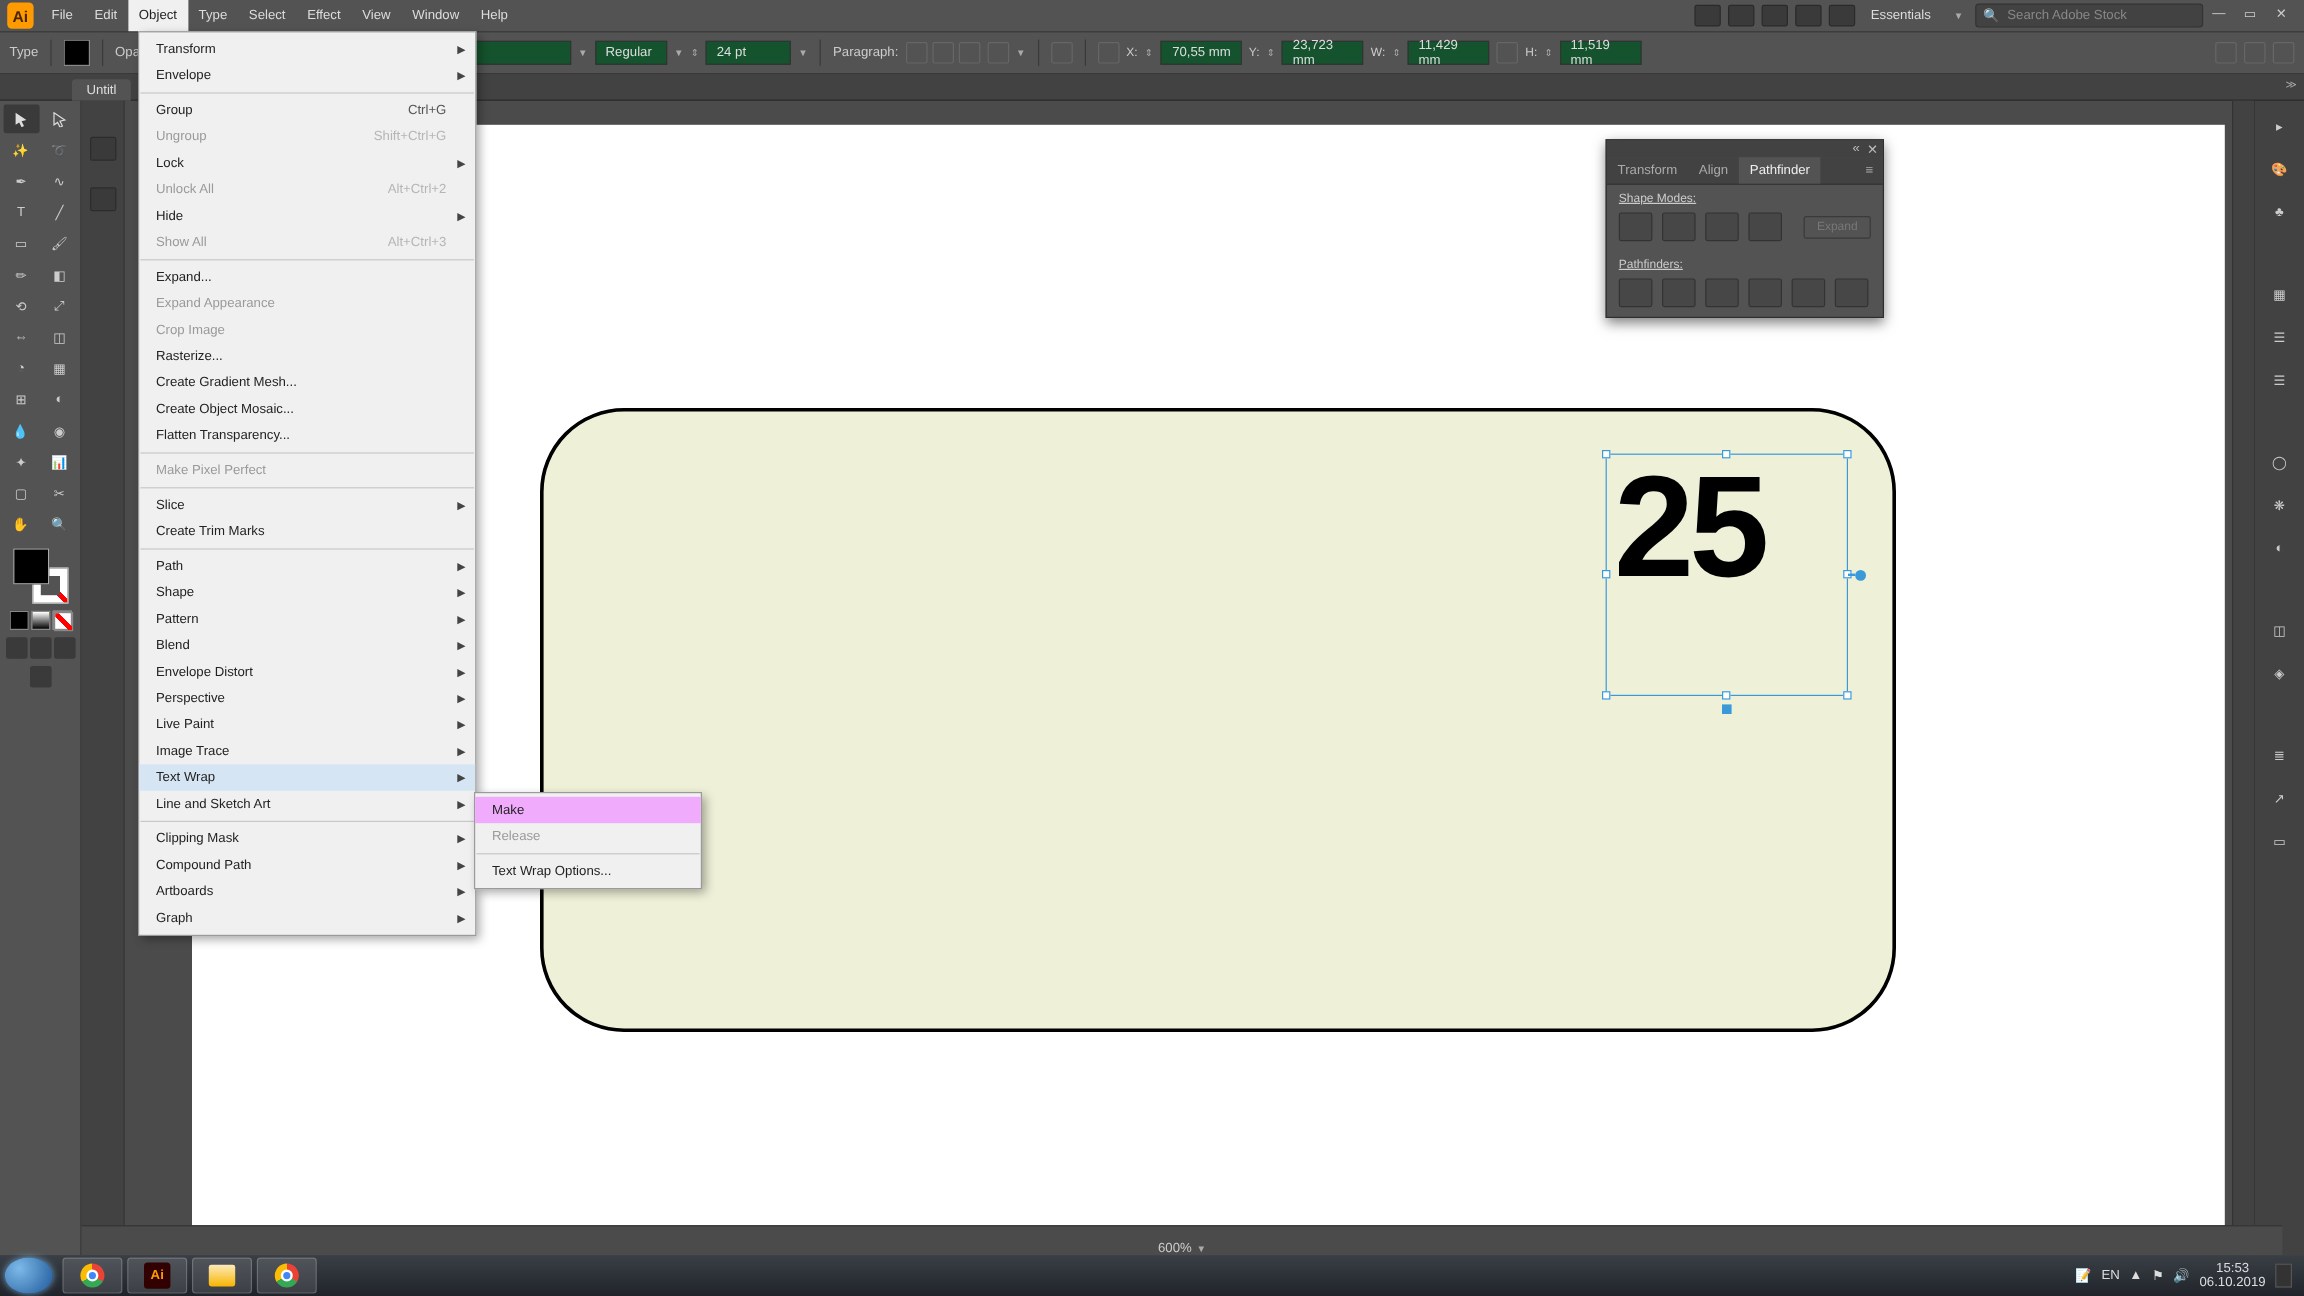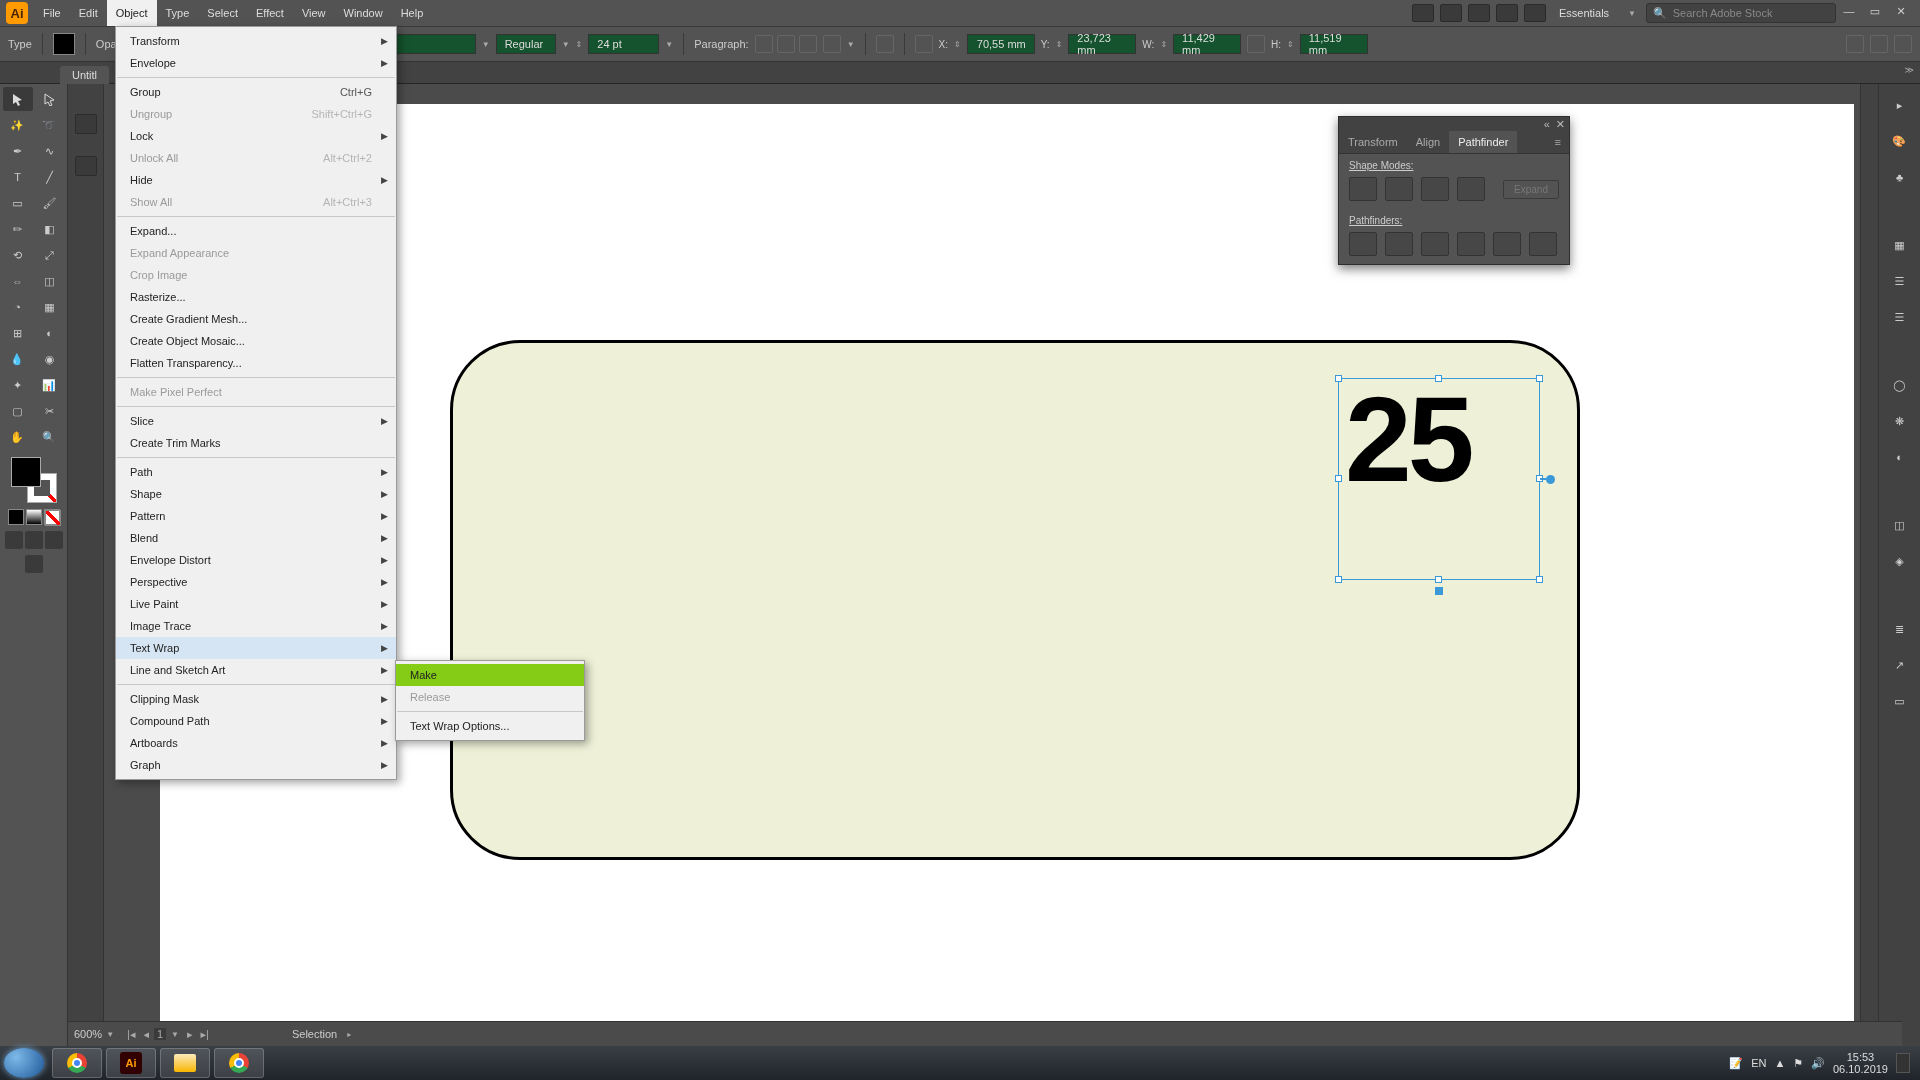--- a/index.html
+++ b/index.html
@@ -78,42 +78,42 @@
 .dropdown .row.hi { background: #d6e5f3; }
 .dropdown .row .lab { flex: 1; }
 .dropdown .row .scut { color: #555; }
 .dropdown .row.disabled .scut { color: #b5b5b5; }
 .dropdown .row .arr { position: absolute; right: 8px; font-size: 9px; color: #444; }
 .dropdown hr { border: none; border-top: 1px solid #c8c8c8; margin: 3px 1px; }
 
 .submenu { position: absolute; left: 395px; top: 660px; width: 190px; background: #f0f0f0; border: 1px solid #9a9a9a; box-shadow: 3px 3px 8px rgba(0,0,0,0.35); z-index: 60; padding: 3px 0; }
 .submenu .row { display: flex; align-items: center; height: 22px; padding: 0 14px; color: #222; }
 .submenu .row.disabled { color: #9a9a9a; }
-.submenu .row.hi { background: #84cc16; }
+.submenu .row.hi { background: #f0abfc; }
 .submenu hr { border: none; border-top: 1px solid #c8c8c8; margin: 3px 1px; }
 
 
 .pathpanel { position: absolute; left: 1338px; top: 116px; width: 232px; background: #535353; border: 1px solid #2e2e2e; box-shadow: 0 4px 10px rgba(0,0,0,0.5); z-index: 30; }
 .pathpanel .ptop { height: 14px; background: #424242; display: flex; justify-content: flex-end; align-items: center; padding: 0 4px; gap: 6px; color: #bbb; font-size: 9px; }
 .pathpanel .ptabs { display: flex; background: #424242; border-bottom: 1px solid #333; }
 .pathpanel .ptab { padding: 5px 9px; color: #aaa; font-size: 11px; }
 .pathpanel .ptab.active { background: #535353; color: #eee; }
 .pathpanel .pmenu { margin-left: auto; padding: 5px 8px; color: #aaa; }
 .pathpanel .sect { padding: 6px 10px 4px; color: #ccc; font-size: 10px; text-decoration: underline; }
 .pathpanel .btnrow { display: flex; gap: 8px; padding: 2px 10px 8px; align-items: center; }
 .pathpanel .pbtn { width: 28px; height: 24px; background: #474747; border: 1px solid #333; border-radius: 2px; }
 .pathpanel .expand { margin-left: auto; color: #777; font-size: 10px; padding: 3px 10px; border: 1px solid #3a3a3a; border-radius: 2px; }
 
 
 .rightrail { width: 42px; background: #424242; border-left: 1px solid #333; display: flex; flex-direction: column; align-items: center; padding-top: 10px; gap: 14px; }
 .rightrail .ri { width: 24px; height: 22px; display: flex; align-items: center; justify-content: center; color: #ccc; }
 .rightrail .gap { height: 18px; }
 
 
-.bottombar { position: absolute; left: 68px; right: 18px; bottom: 34px; height: 18px; background: #4b4b4b; border-top: 1px solid #333; display: flex; align-items: center; color: #ccc; font-size: 10px; padding: 12px 6px; gap: 10px; }
+.bottombar { position: absolute; left: 68px; right: 18px; bottom: 34px; height: 18px; background: #4b4b4b; border-top: 1px solid #333; display: flex; align-items: center; color: #ccc; font-size: 10px; padding: 12px 6px; gap: 10px; flex-direction: column; }
 .bottombar .zoom { display: flex; align-items: center; gap: 4px; }
 .bottombar .nav { display: flex; align-items: center; gap: 2px; }
 .bottombar .nav span { padding: 0 3px; color: #aaa; }
 .bottombar .navfield { background: #3a3a3a; padding: 0 8px; }
 
 
 .taskbar { position: absolute; left: 0; right: 0; bottom: 0; height: 34px; background: linear-gradient(#3a3f46, #20242a); display: flex; align-items: center; padding: 0 4px; }
 .taskbar .start { width: 40px; height: 30px; border-radius: 50%; background: radial-gradient(circle at 30% 30%, #7db9e8, #1e5799); box-shadow: 0 0 6px rgba(125,185,232,0.8); margin-right: 6px; }
 .taskbar .titem { width: 50px; height: 30px; border-radius: 3px; margin: 0 2px; display: flex; align-items: center; justify-content: center; }
 .taskbar .titem.running { background: rgba(255,255,255,0.12); border: 1px solid rgba(255,255,255,0.2); }

